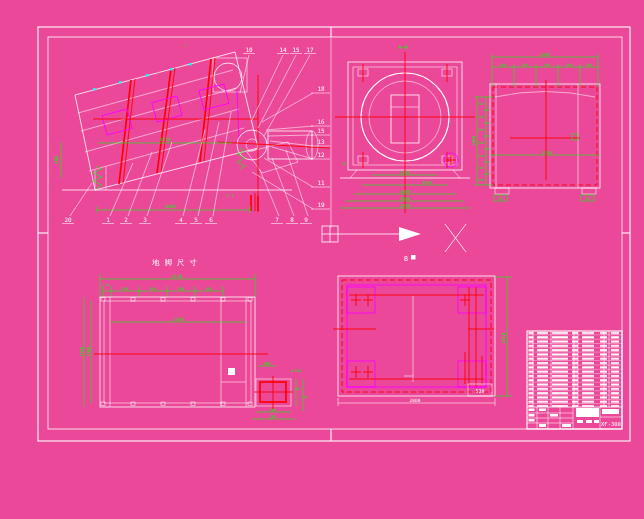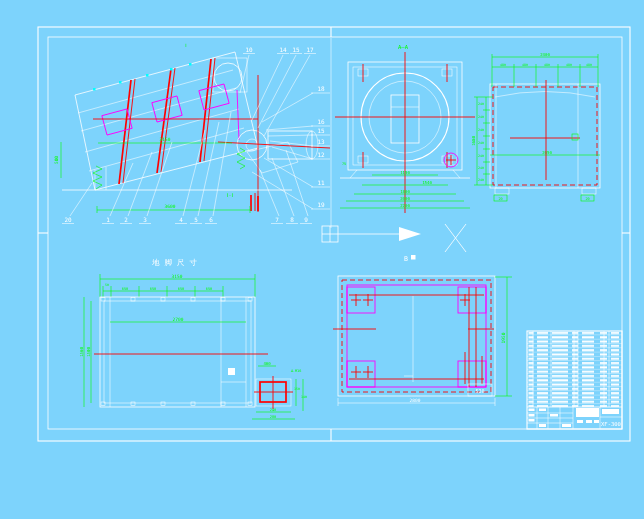--- a/index.html
+++ b/index.html
@@ -1,16 +1,16 @@
 <!DOCTYPE html>
 <html><head>
 <meta charset="utf-8">
 <style>
   html,body{margin:0;padding:0;background:#000;}
-  .stage{position:relative;width:644px;height:519px;background:#7dd3fc;overflow:hidden;}
+  .stage{position:relative;width:644px;height:519px;background:#ec4899;overflow:hidden;}
   svg{display:block;}
   svg text{font-family:"DejaVu Sans Mono",monospace;fill:#00ff00;}
   svg text.tw{fill:#ffffff;}
   .s-w{stroke:#ffffff;fill:none;stroke-width:.8;}
   .s-w1{stroke:#ffffff;fill:none;stroke-width:1.1;}
   .thin{stroke-width:.55;}
   .s-g{stroke:#00ff00;fill:none;stroke-width:.6;}
   .s-r{stroke:#ff0000;fill:none;stroke-width:.9;}
   .s-r2{stroke:#ff0000;fill:none;stroke-width:1.7;}
   .s-m{stroke:#ff00ff;fill:none;stroke-width:.9;}

